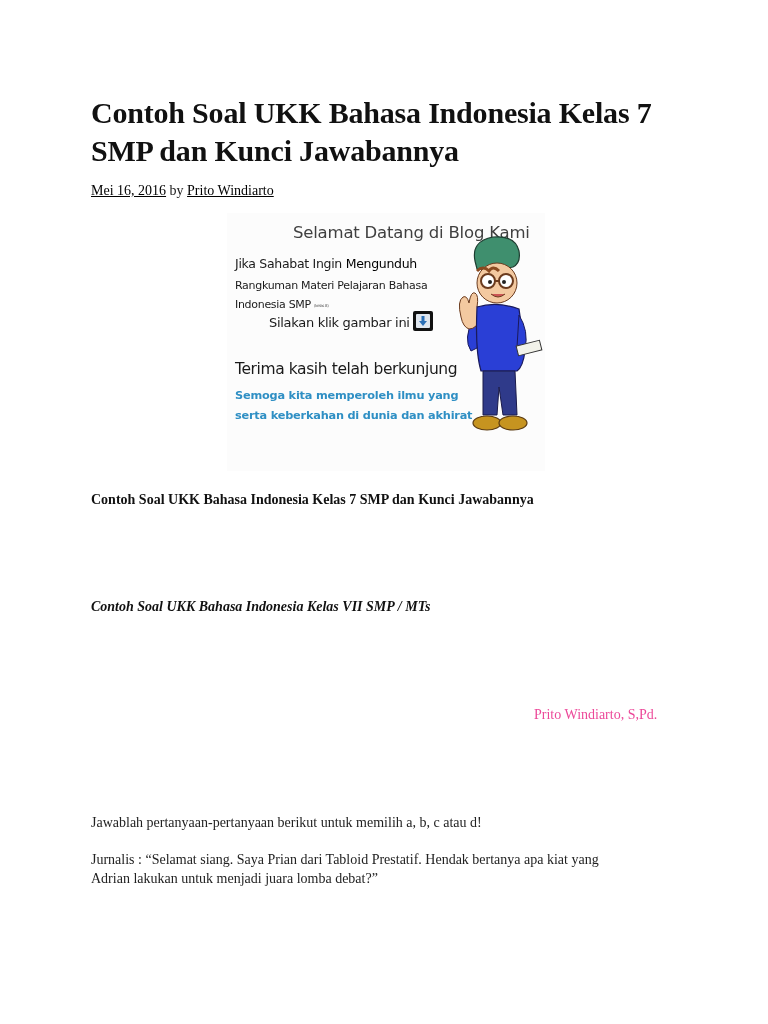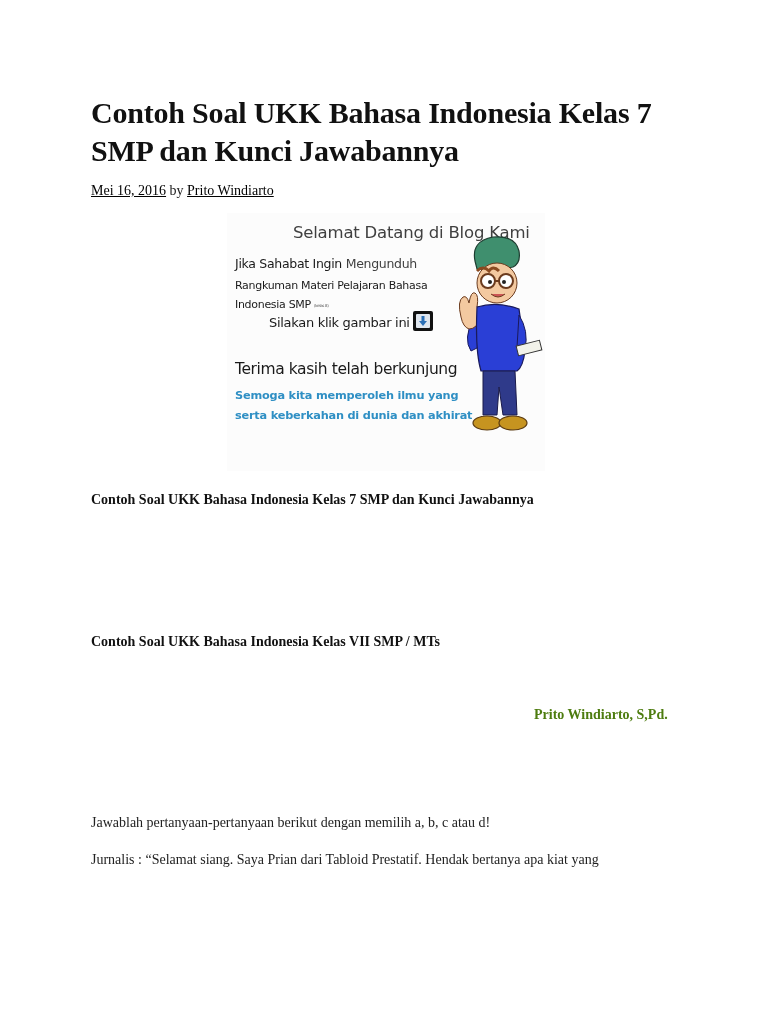--- a/index.html
+++ b/index.html
@@ -10,38 +10,38 @@
            font-size:30px; line-height:38px; font-weight:bold; margin:0; color:#111; letter-spacing:-0.2px; }
 
   .meta { position:absolute; left:91px; top:182px; font-size:14px; line-height:18px; color:#222; }
   .meta a { color:#000000; text-decoration:underline; }
 
   .banner { position:absolute; left:227px; top:213px; width:318px; height:258px; background:#fcfcfc; }
   .banner .b-head { position:absolute; left:66px; top:10px; font-family:"DejaVu Sans", sans-serif;
                     font-size:16.5px; color:#404040; letter-spacing:-0.2px; white-space:nowrap; }
   .banner .b-line { position:absolute; font-family:"DejaVu Sans", sans-serif; color:#1a1a1a; white-space:nowrap; }
   .b-l1 { left:8px; top:43px; font-size:12.5px; letter-spacing:-0.3px; }
-  .b-l1 .green { color:#404040; }
+  .b-l1 .green { color:#000000; }
   .b-l2 { left:8px; top:66px; font-size:11px; letter-spacing:-0.3px; }
   .b-l3 { left:8px; top:85px; font-size:11px; letter-spacing:-0.3px; }
   .b-l3 .tiny { font-size:4px; color:#555; vertical-align:middle; }
   .b-l4 { left:42px; top:102px; font-size:13px; letter-spacing:-0.3px; }
   .dl-icon { position:absolute; left:186px; top:98px; width:20px; height:20px; background:#111; border-radius:2px; }
   .dl-icon .inner { position:absolute; left:3px; top:3px; width:14px; height:14px; background:#dfe6ee; border-radius:1px; }
   .dl-icon svg { position:absolute; left:3px; top:3px; }
   .b-thanks { left:8px; top:147px; font-size:15.5px; letter-spacing:-0.4px; }
   .b-blue { position:absolute; left:8px; top:173px; width:196px; font-family:"DejaVu Sans", sans-serif;
             font-size:11.3px; line-height:20px; font-weight:bold; color:#2f8fc4; text-align:justify; letter-spacing:-0.2px; }
   .b-blue span { display:block; text-align-last:justify; white-space:nowrap; }
   .kid { position:absolute; left:226px; top:18px; }
 
   .h-bold { position:absolute; left:91px; font-size:14px; font-weight:bold; color:#111; }
   .h1 { top:492px; }
-  .h2 { top:634px; }
-  .author { position:absolute; left:534px; top:707px; font-size:14px; font-weight:bold; color:#4d7c0f; }
+  .h2 { top:599px;font-style:italic; }
+  .author { position:absolute; left:534px; top:707px; font-size:14px; font-weight:normal; color:#ec4899; }
 
   .body-text { position:absolute; left:91px; font-size:14px; line-height:18.5px; color:#222; width:600px; }
   .instr { top:814px; }
   .q1 { top:851px; }
   .q1 div { white-space:nowrap; }
 </style>
 </head>
 <body>
 
 <h1 class="title">Contoh Soal UKK Bahasa Indonesia Kelas 7 SMP dan Kunci Jawabannya</h1>
@@ -104,17 +104,18 @@
 
     <ellipse cx="34" cy="192" rx="14" ry="7" fill="#c69420" stroke="#5a3a10" stroke-width="1.2"></ellipse>
     <ellipse cx="60" cy="192" rx="14" ry="7" fill="#c69420" stroke="#5a3a10" stroke-width="1.2"></ellipse>
   </svg>
 </div>
 
 <div class="h-bold h1">Contoh Soal UKK Bahasa Indonesia Kelas 7 SMP dan Kunci Jawabannya</div>
 <div class="h-bold h2">Contoh Soal UKK Bahasa Indonesia Kelas VII SMP / MTs</div>
 <div class="author">Prito Windiarto, S,Pd.</div>
 
-<div class="body-text instr">Jawablah pertanyaan-pertanyaan berikut dengan memilih a, b, c atau d!</div>
+<div class="body-text instr">Jawablah pertanyaan-pertanyaan berikut untuk memilih a, b, c atau d!</div>
 
 <div class="body-text q1">
   <div>Jurnalis : “Selamat siang. Saya Prian dari Tabloid Prestatif. Hendak bertanya apa kiat yang</div>
+  <div>Adrian lakukan untuk menjadi juara lomba debat?”</div>
 </div>
 
 </body></html>

